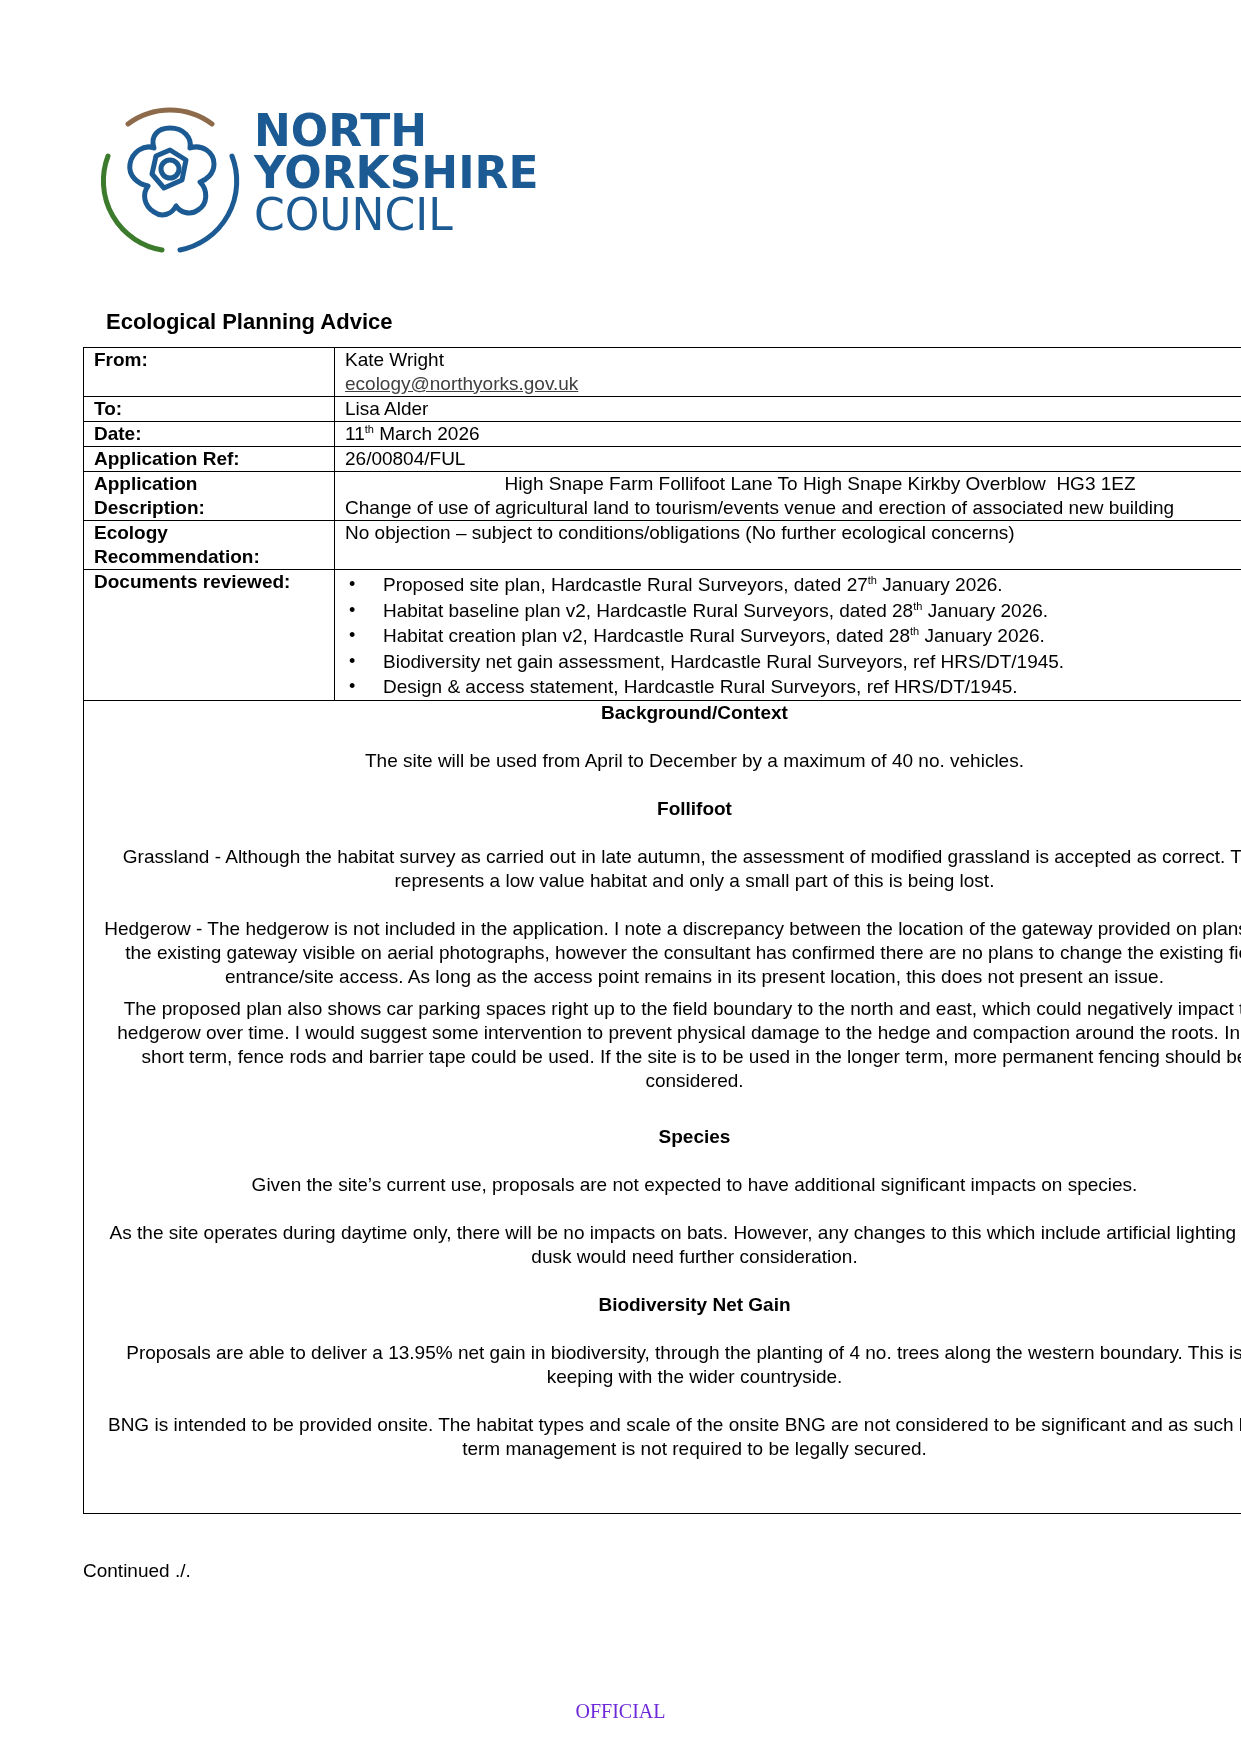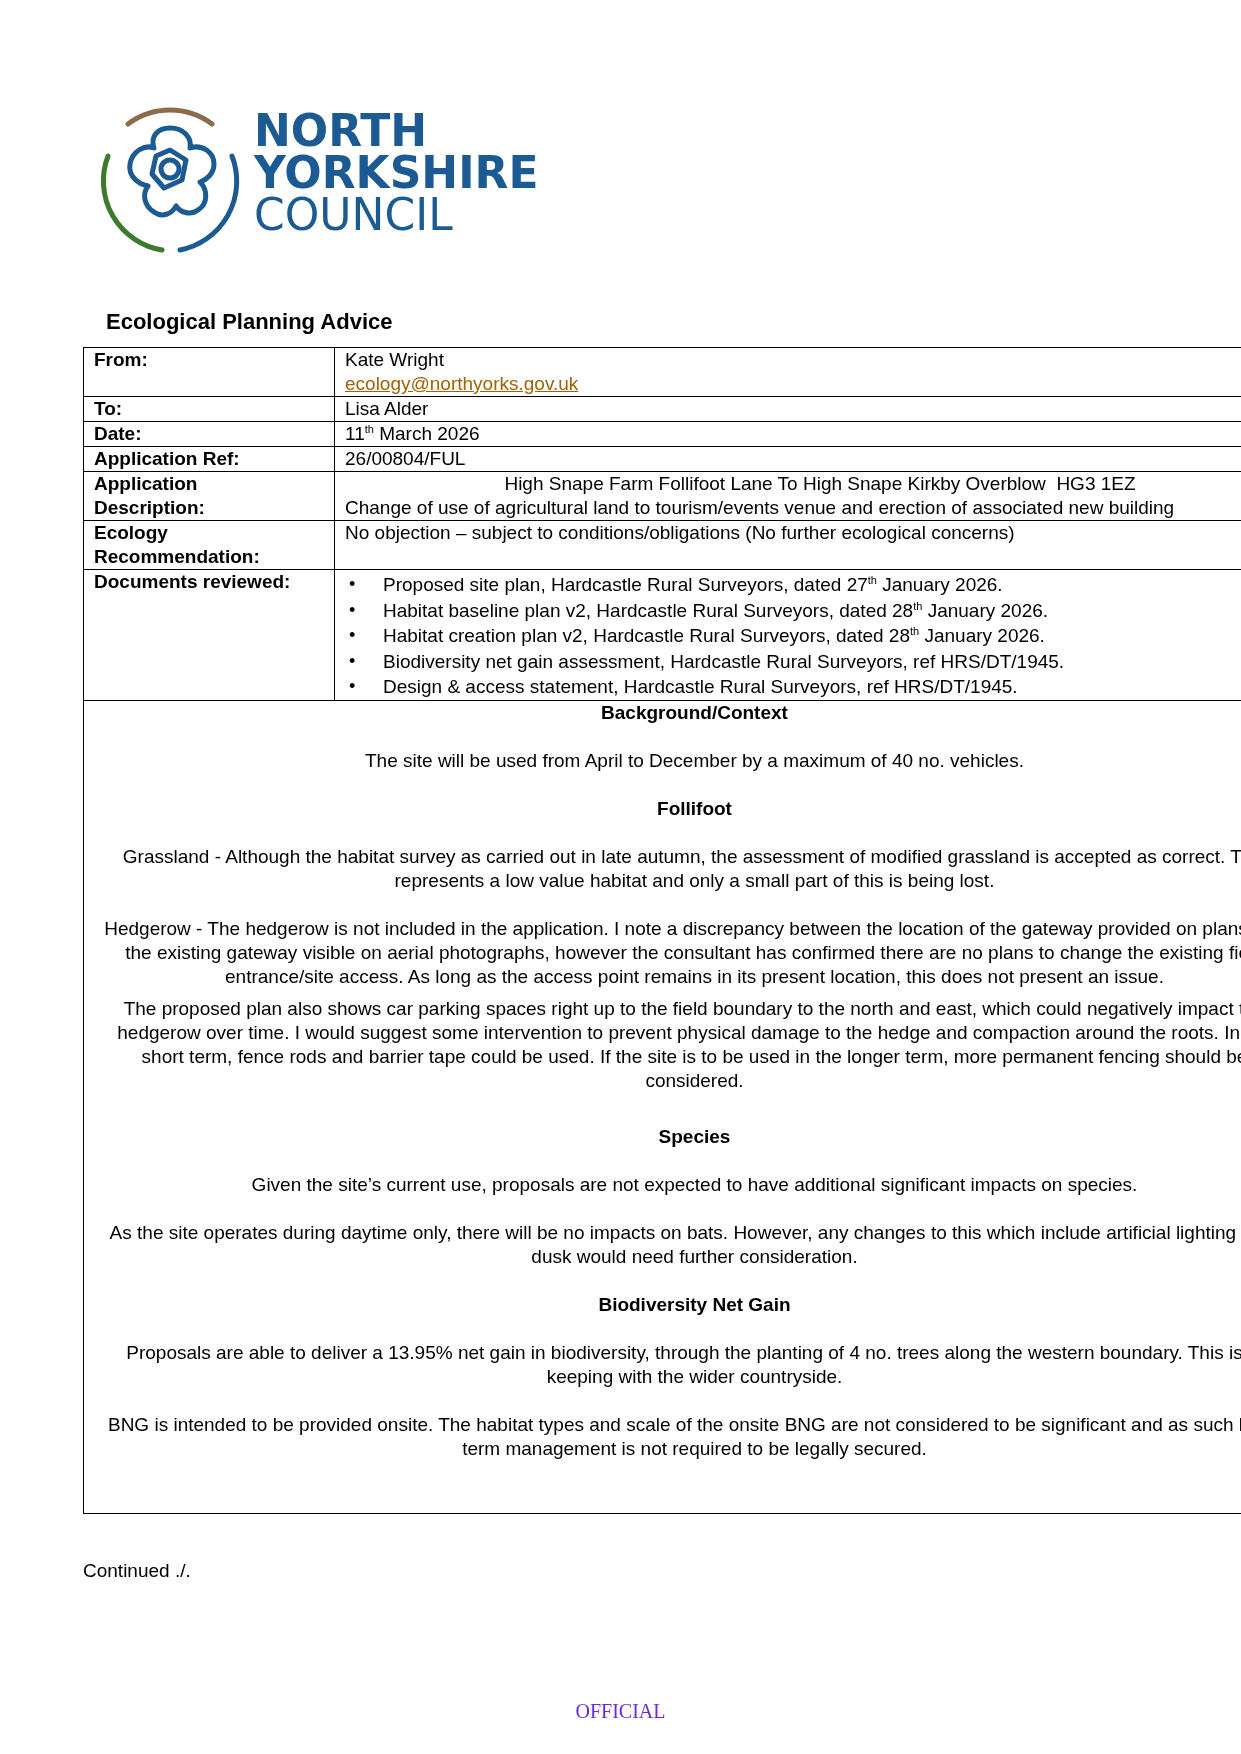--- a/index.html
+++ b/index.html
@@ -7,21 +7,21 @@
          font-family:"Liberation Sans", sans-serif; color:#000; }
   .logo { position:absolute; left:100px; top:106px; width:440px; height:150px; }
   .logo-text { position:absolute; left:154px; top:4px; color:#1b5a92; line-height:42px; }
   .logo-text div { font-family:"DejaVu Sans", sans-serif; font-size:44px; letter-spacing:0px; }
   .logo-text .b { font-weight:bold; }
   .logo-text .l { font-weight:normal; }
   .title { position:absolute; left:94px; top:297px; font-size:22px; font-weight:bold; margin:12px; }
   table.meta { position:absolute; left:83px; top:347px; width:1223px; border-collapse:collapse; font-size:19px; line-height:24px; }
   table.meta td { border:1.5px solid #000; vertical-align:top; padding:0 10px; }
   table.meta td.lbl { width:230px; font-weight:bold; }
-  a.email { color:#a16207; text-decoration:underline;margin-top:40px; }
+  a.email { color:#404040; text-decoration:underline;margin-top:40px; }
   sup { font-size:11px; line-height:0; vertical-align:super; }
   ul.docs { margin:2px 0 0 0; padding:0 0 0 38px; list-style:none; }
   ul.docs li { position:relative; line-height:25.5px; }
   ul.docs li::before { content:"•"; position:absolute; left:-34px; font-size:18px; }
   td.body { padding:0 10px 12px 10px !important;text-align:center; }
   .h { font-weight:bold; margin:0; line-height:24px; }
   .p { margin:0; line-height:24px; }
   .gap48 { height:24px; }
   .gap8 { height:8px; }
   .continued { position:absolute; left:83px; top:1560px; font-size:19px; }

